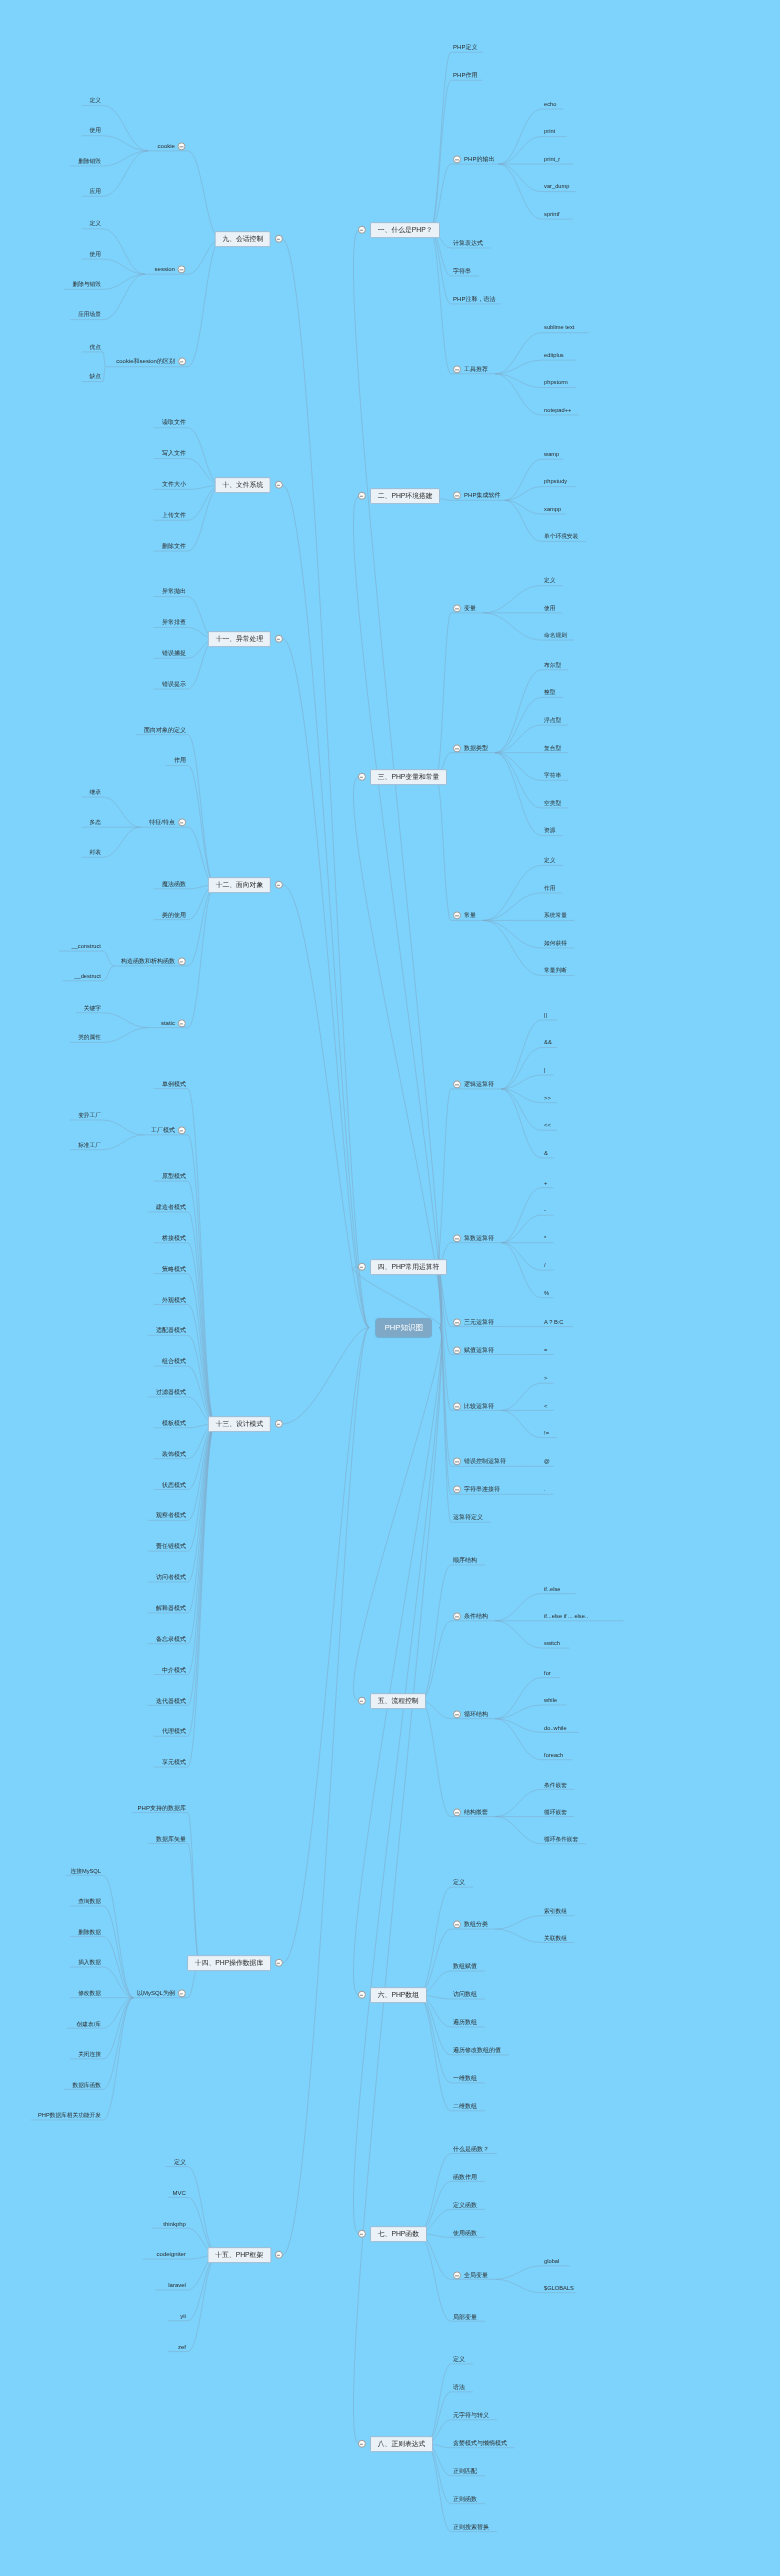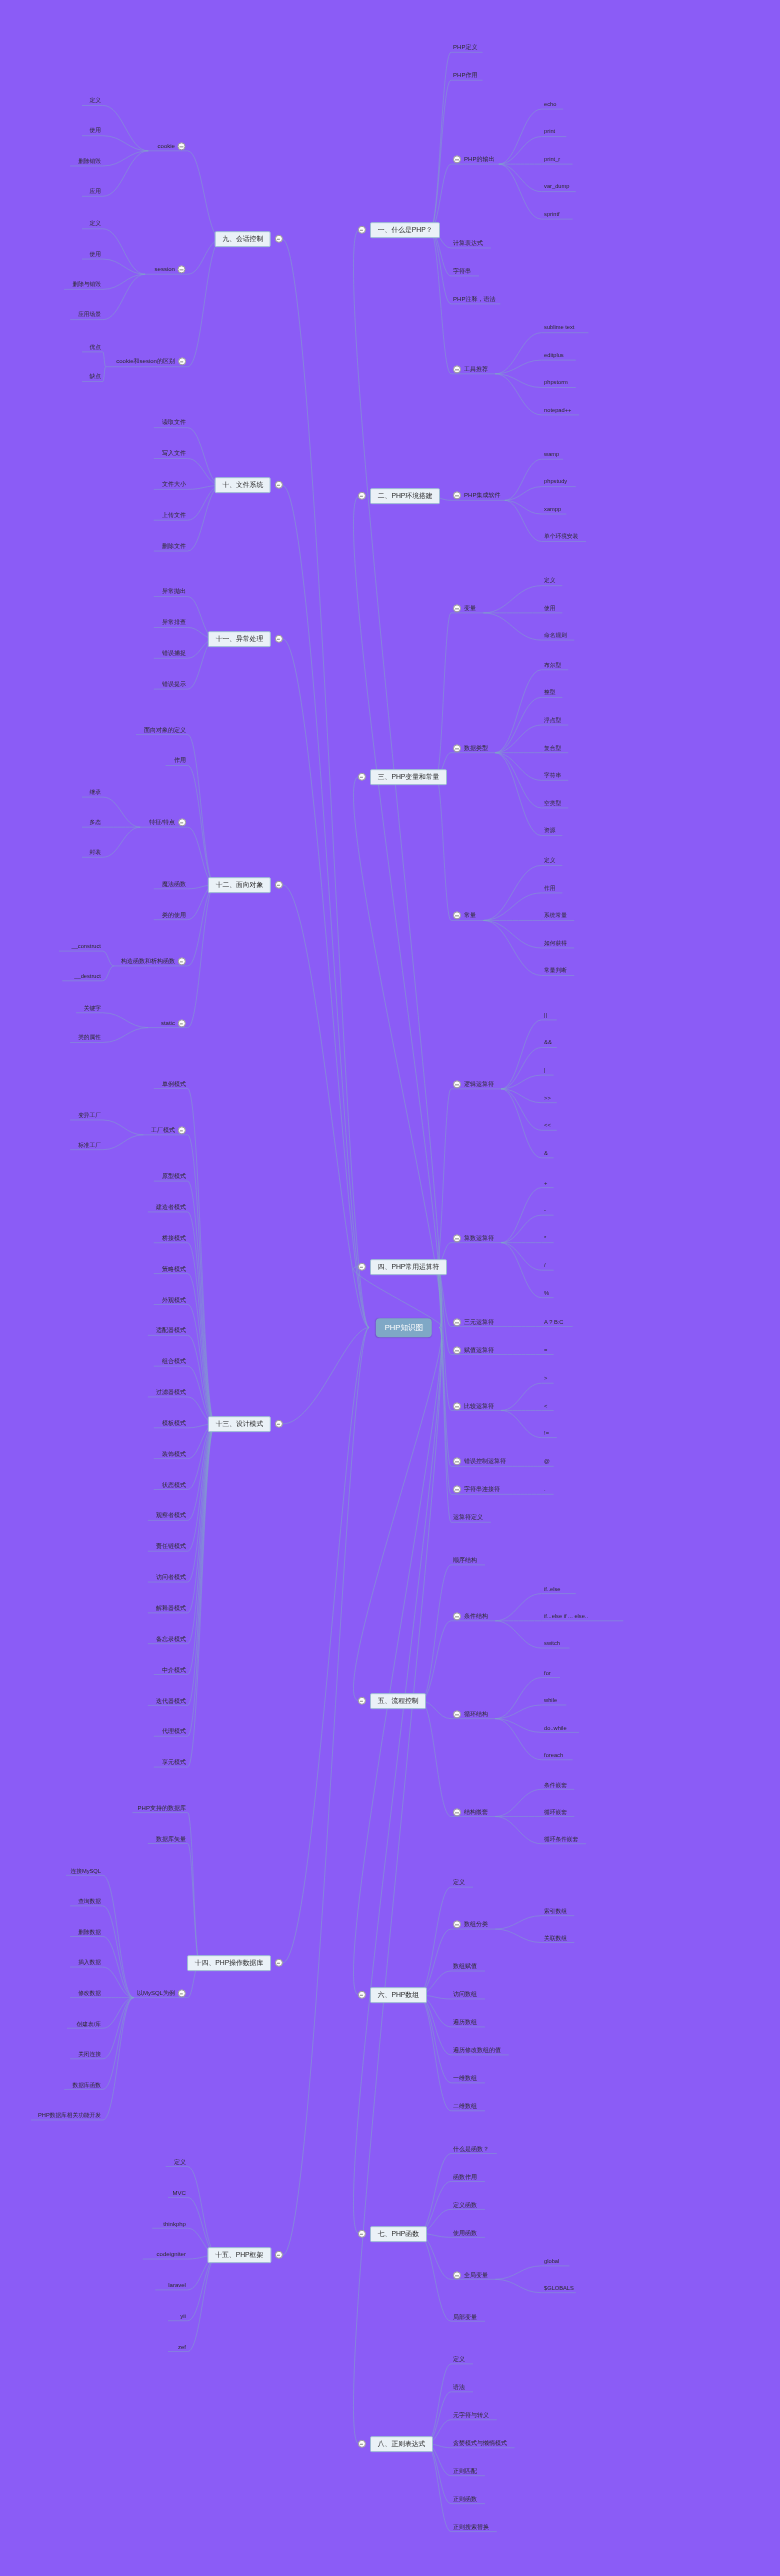--- a/index.html
+++ b/index.html
@@ -1,17 +1,17 @@
 <!DOCTYPE html>
 <html style="font-size:9px"><head>
 <meta charset="utf-8">
 <style>
   html,body{margin:0;padding:0;background:#fbfbfa;}
   body{font-family:"Liberation Sans","DejaVu Sans",sans-serif;}
-  #map{position:relative;width:780px;height:2576px;background:#8b5cf6;overflow:hidden;}
+  #map{position:relative;width:780px;height:2576px;background:#7dd3fc;overflow:hidden;}
   svg.links{position:absolute;left:0;top:0;width:780px;height:2576px;pointer-events:none;}
   .node{position:absolute;white-space:nowrap;font-size:6.2px;color:#2b2b2b;line-height:1.2;}
   .node .txt{display:inline-block;}
   
   .root{background:#7fa8c6;color:#fff;border-radius:4px;padding:5.1px 9px;font-size:7.6px;
         box-shadow:0 0.6px 1.1px rgba(0,0,0,.15);}
   
   .lv1{background:#eaf1f7;border:0.6px solid #9dbcd4;border-radius:1.7px;padding:2.8px 6.8px;font-size:6.8px;color:#1f1f1f;}
   
   .lv2,.lv3{font-size:6px;color:#2b2b2b;background:transparent;padding:0 1.1px 1.1px 1.1px;}

